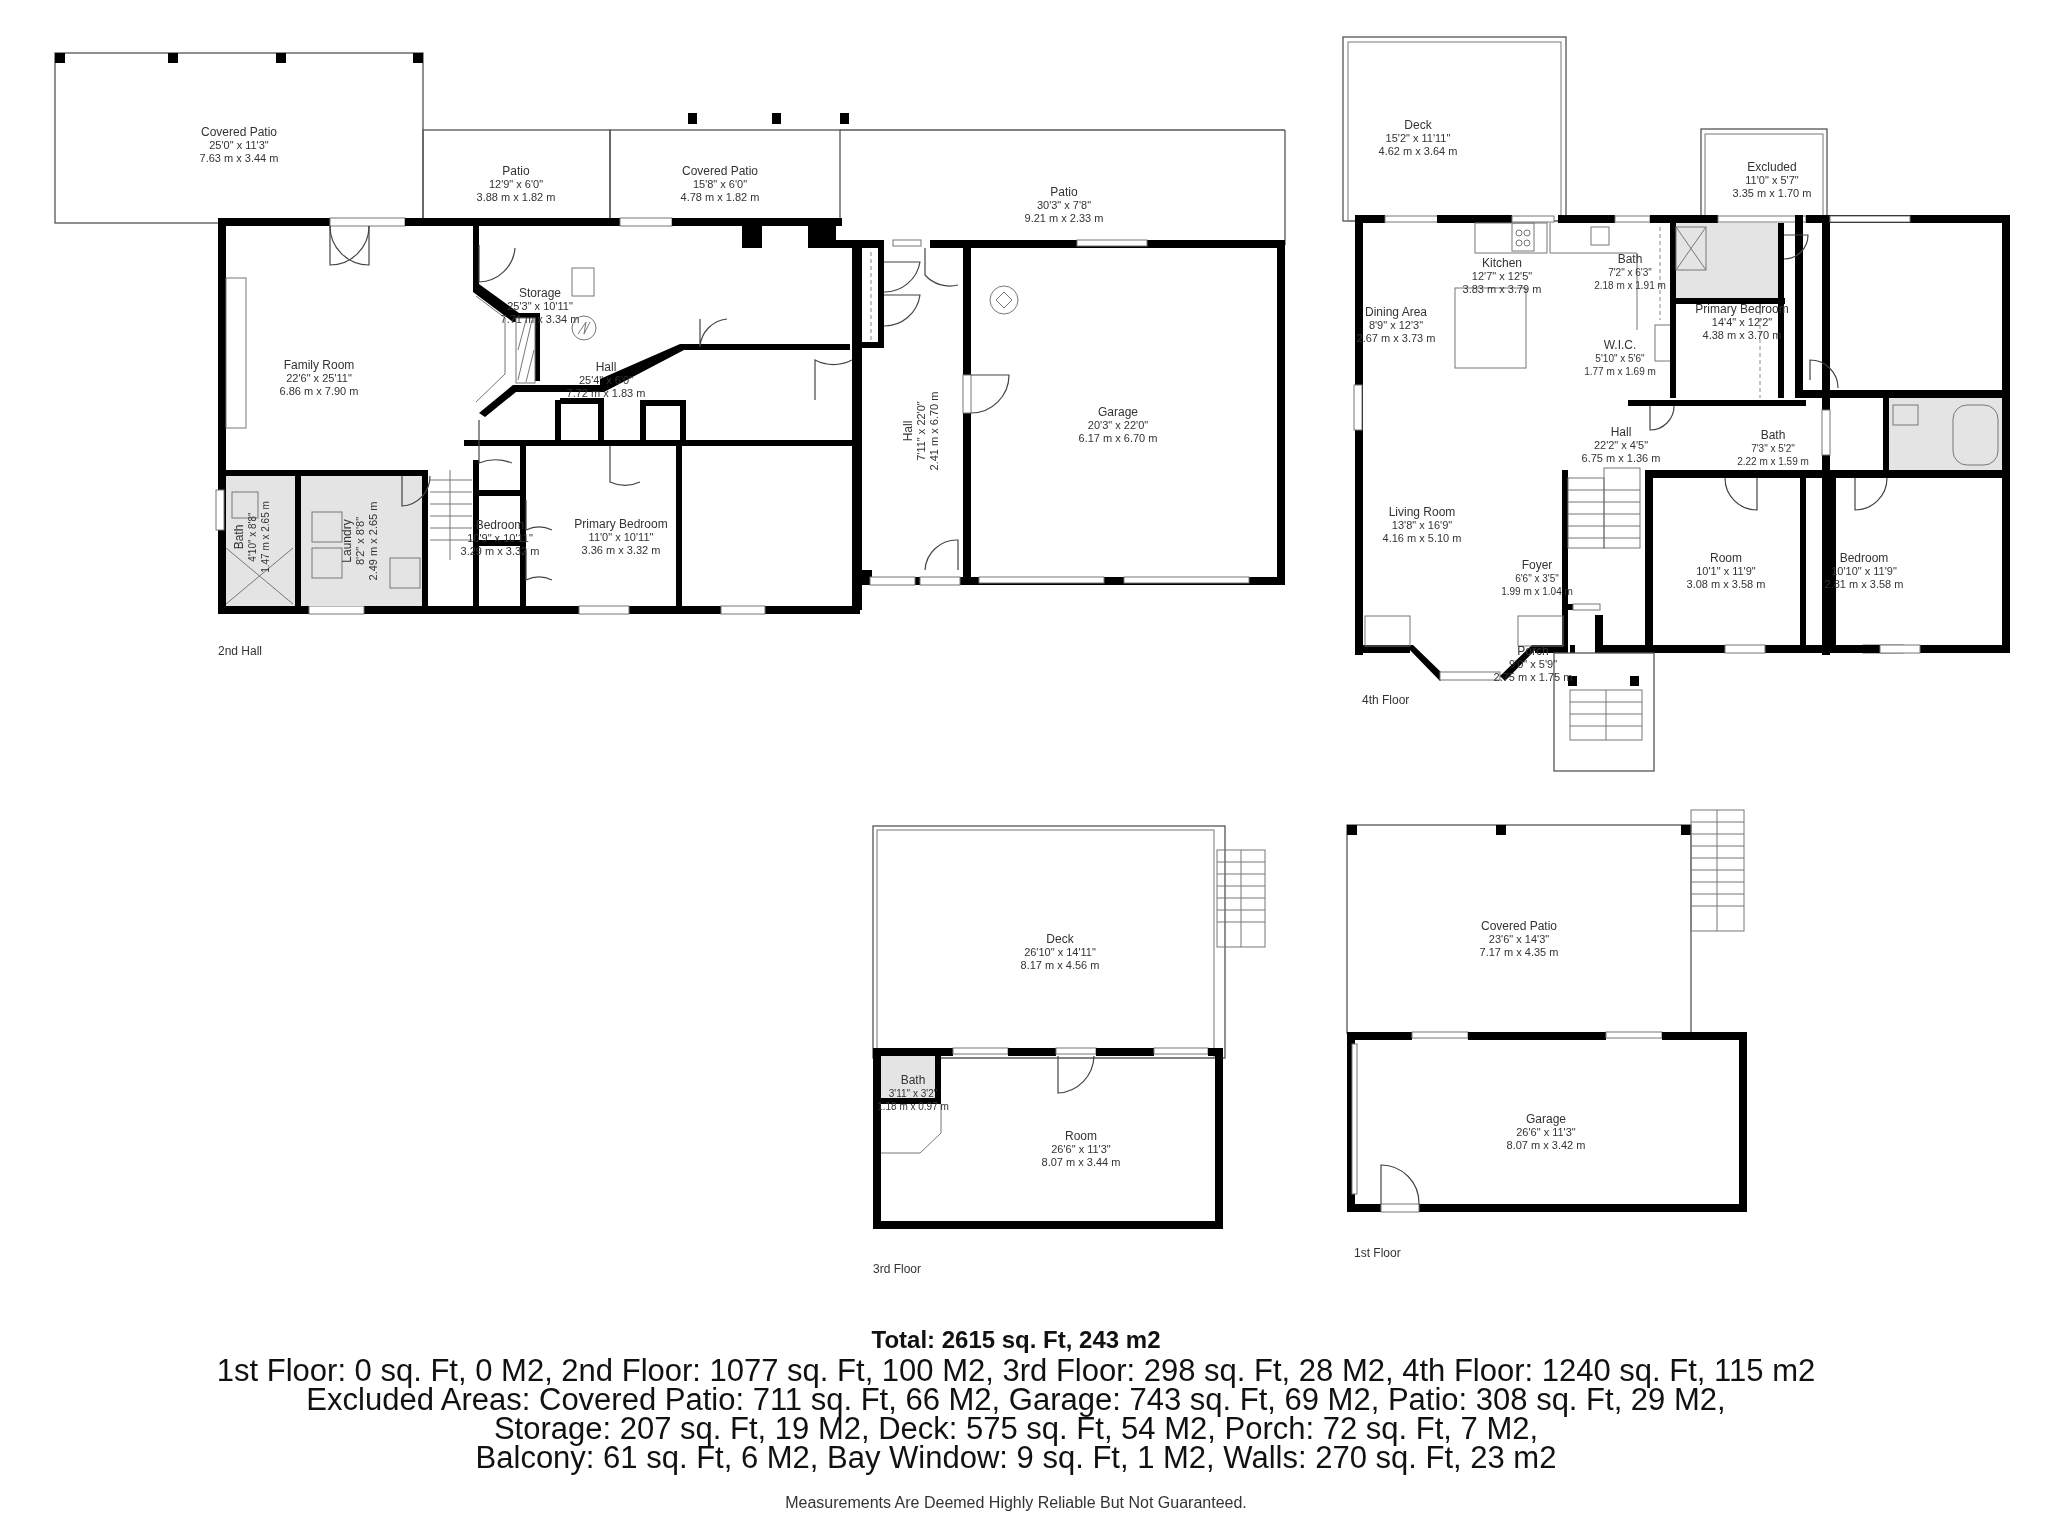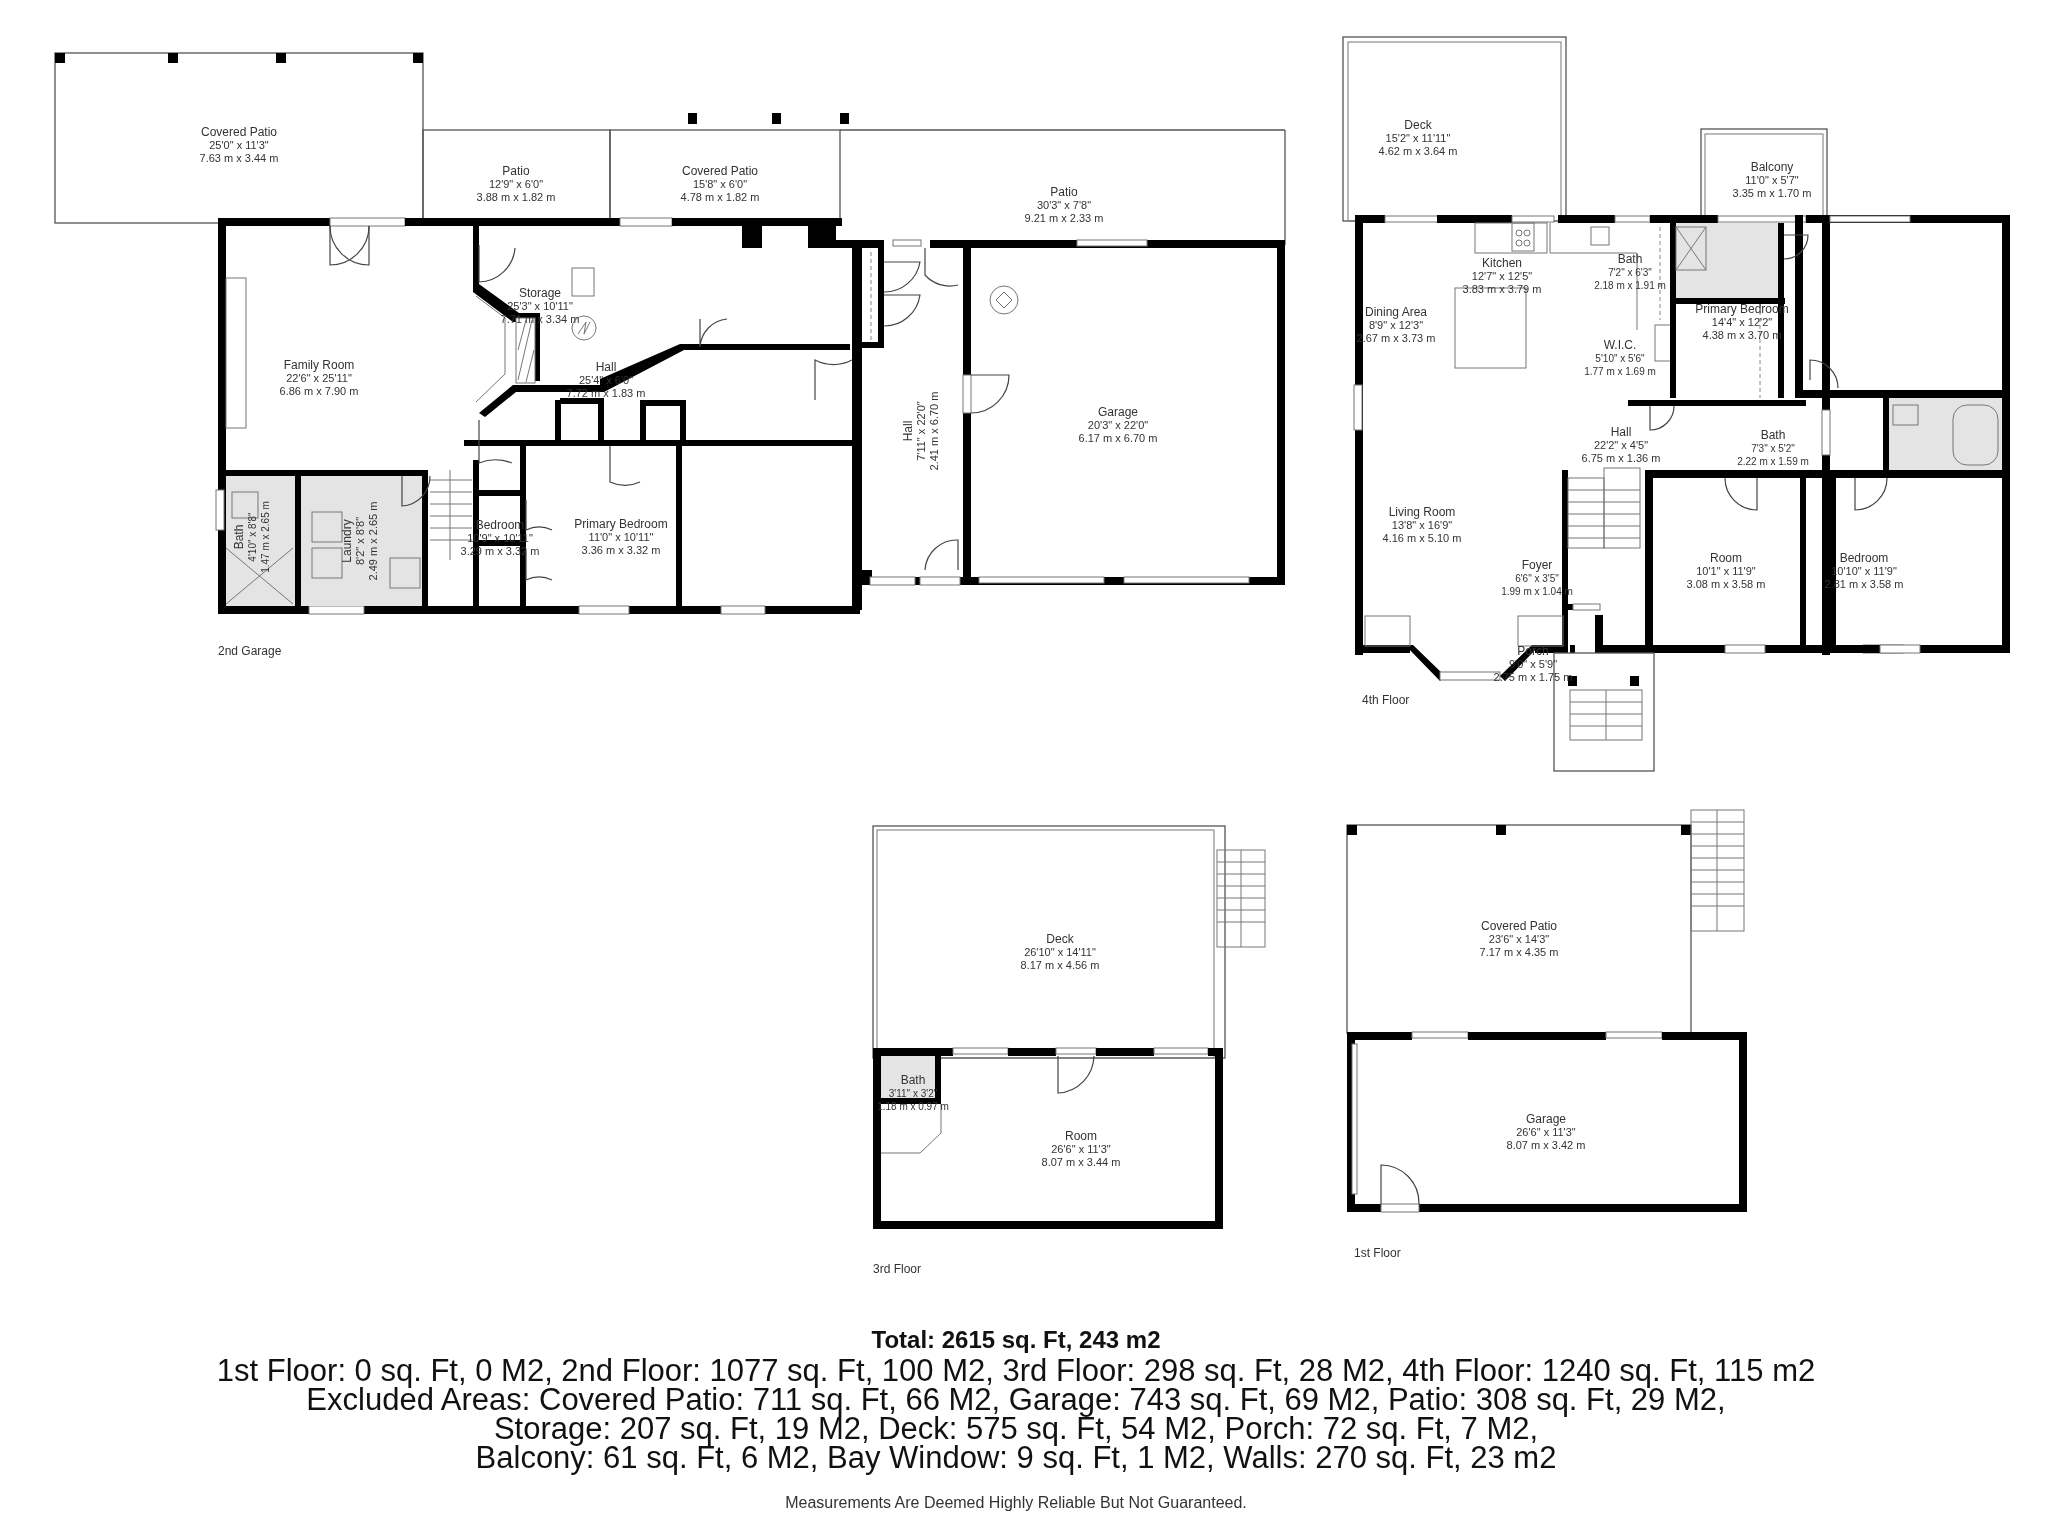--- a/index.html
+++ b/index.html
@@ -403,31 +403,31 @@
   <div class="lbl rot" style="left:252px;top:537px;font-size:10px">
     <span class="nm">Bath</span>
     <span>4'10" x 8'8"</span><br>
     <span>1.47 m x 2.65 m</span>
   </div>
   <div class="lbl rot" style="left:360px;top:541px">
     <span class="nm">Laundry</span>
     <span>8'2" x 8'8"</span><br>
     <span>2.49 m x 2.65 m</span>
   </div>
-  <div class="floor-lbl" style="left:218px;top:644px">2nd Garage</div>
+  <div class="floor-lbl" style="left:218px;top:644px">2nd Hall</div>
 </div>
 
 <div>
   <div class="lbl" style="left:1418px;top:138px">
     <span class="nm">Deck</span>
     <span>15'2" x 11'11"</span><br>
     <span>4.62 m x 3.64 m</span>
   </div>
   <div class="lbl" style="left:1772px;top:180px">
-    <span class="nm">Balcony</span>
+    <span class="nm">Excluded</span>
     <span>11'0" x 5'7"</span><br>
     <span>3.35 m x 1.70 m</span>
   </div>
   <div class="lbl" style="left:1502px;top:276px">
     <span class="nm">Kitchen</span>
     <span>12'7" x 12'5"</span><br>
     <span>3.83 m x 3.79 m</span>
   </div>
   <div class="lbl" style="left:1630px;top:272px;font-size:10px">
     <span class="nm">Bath</span>

